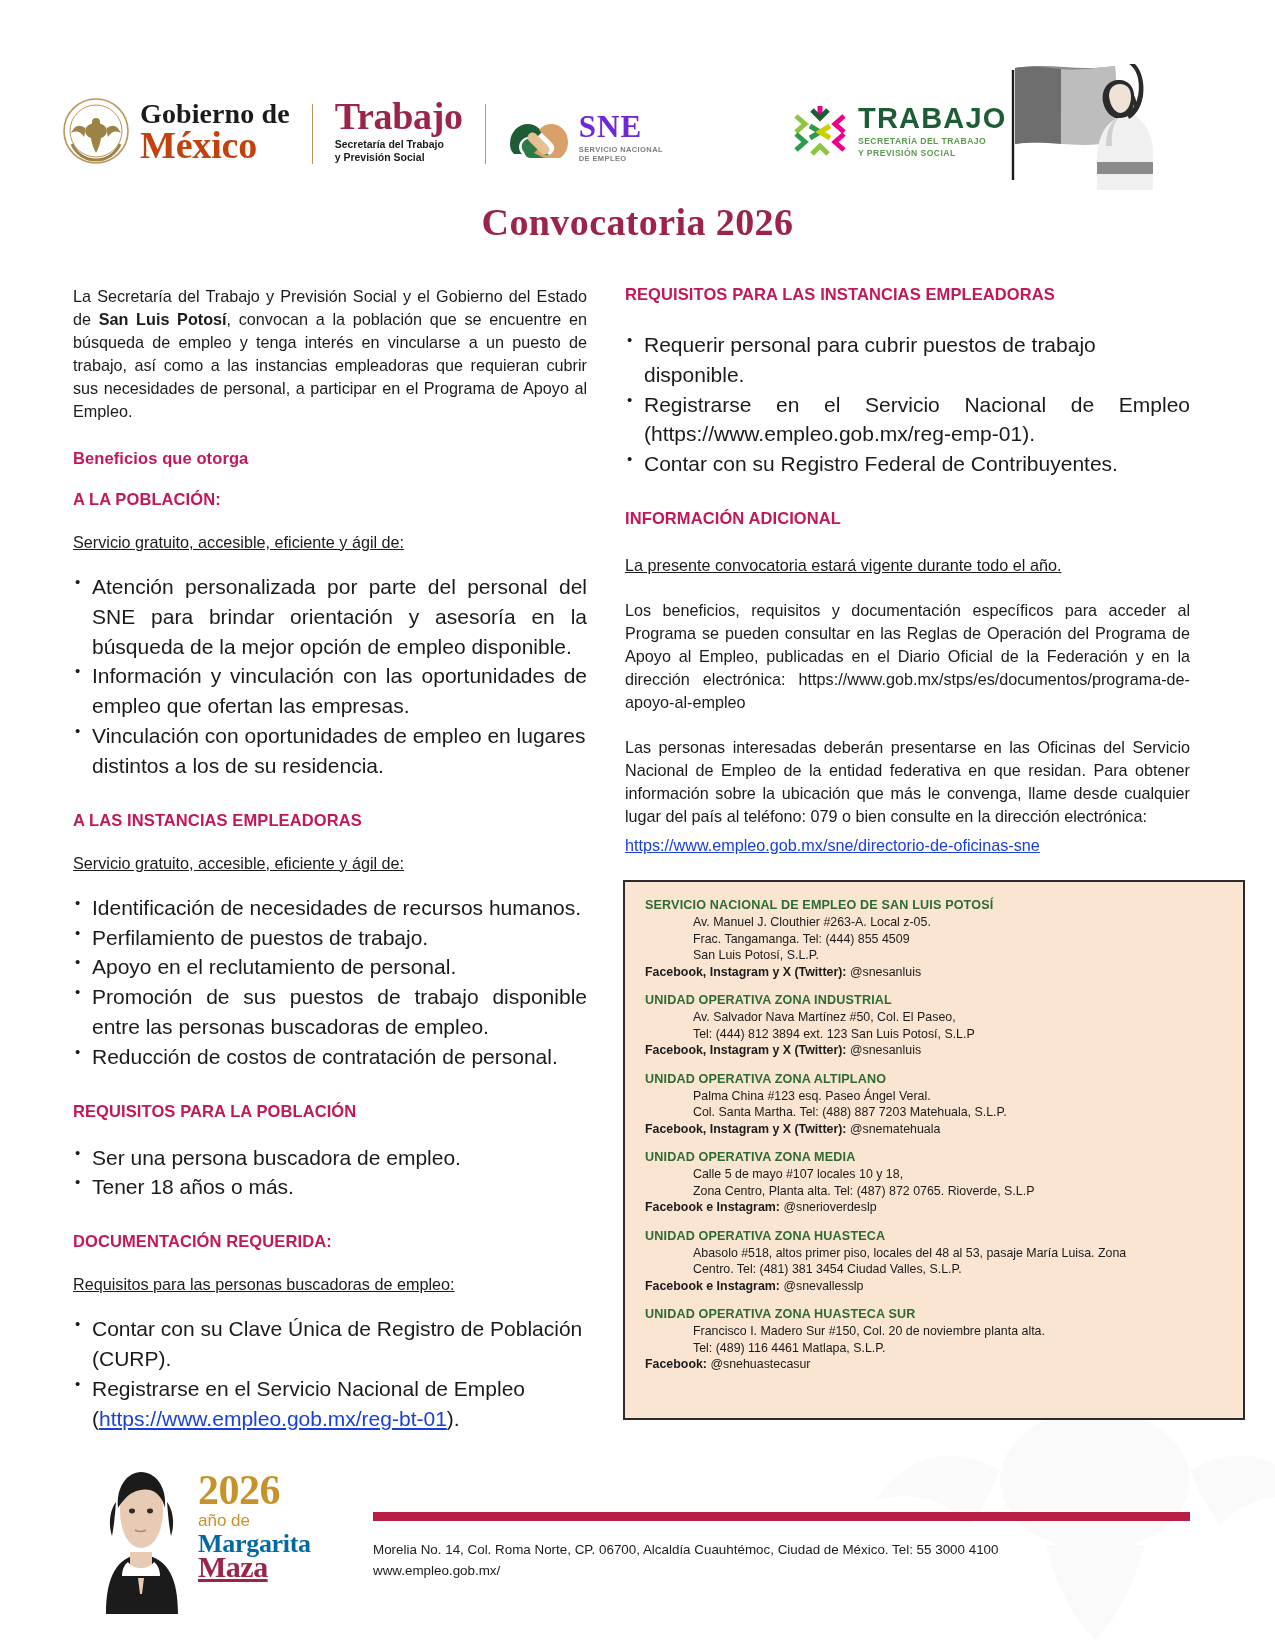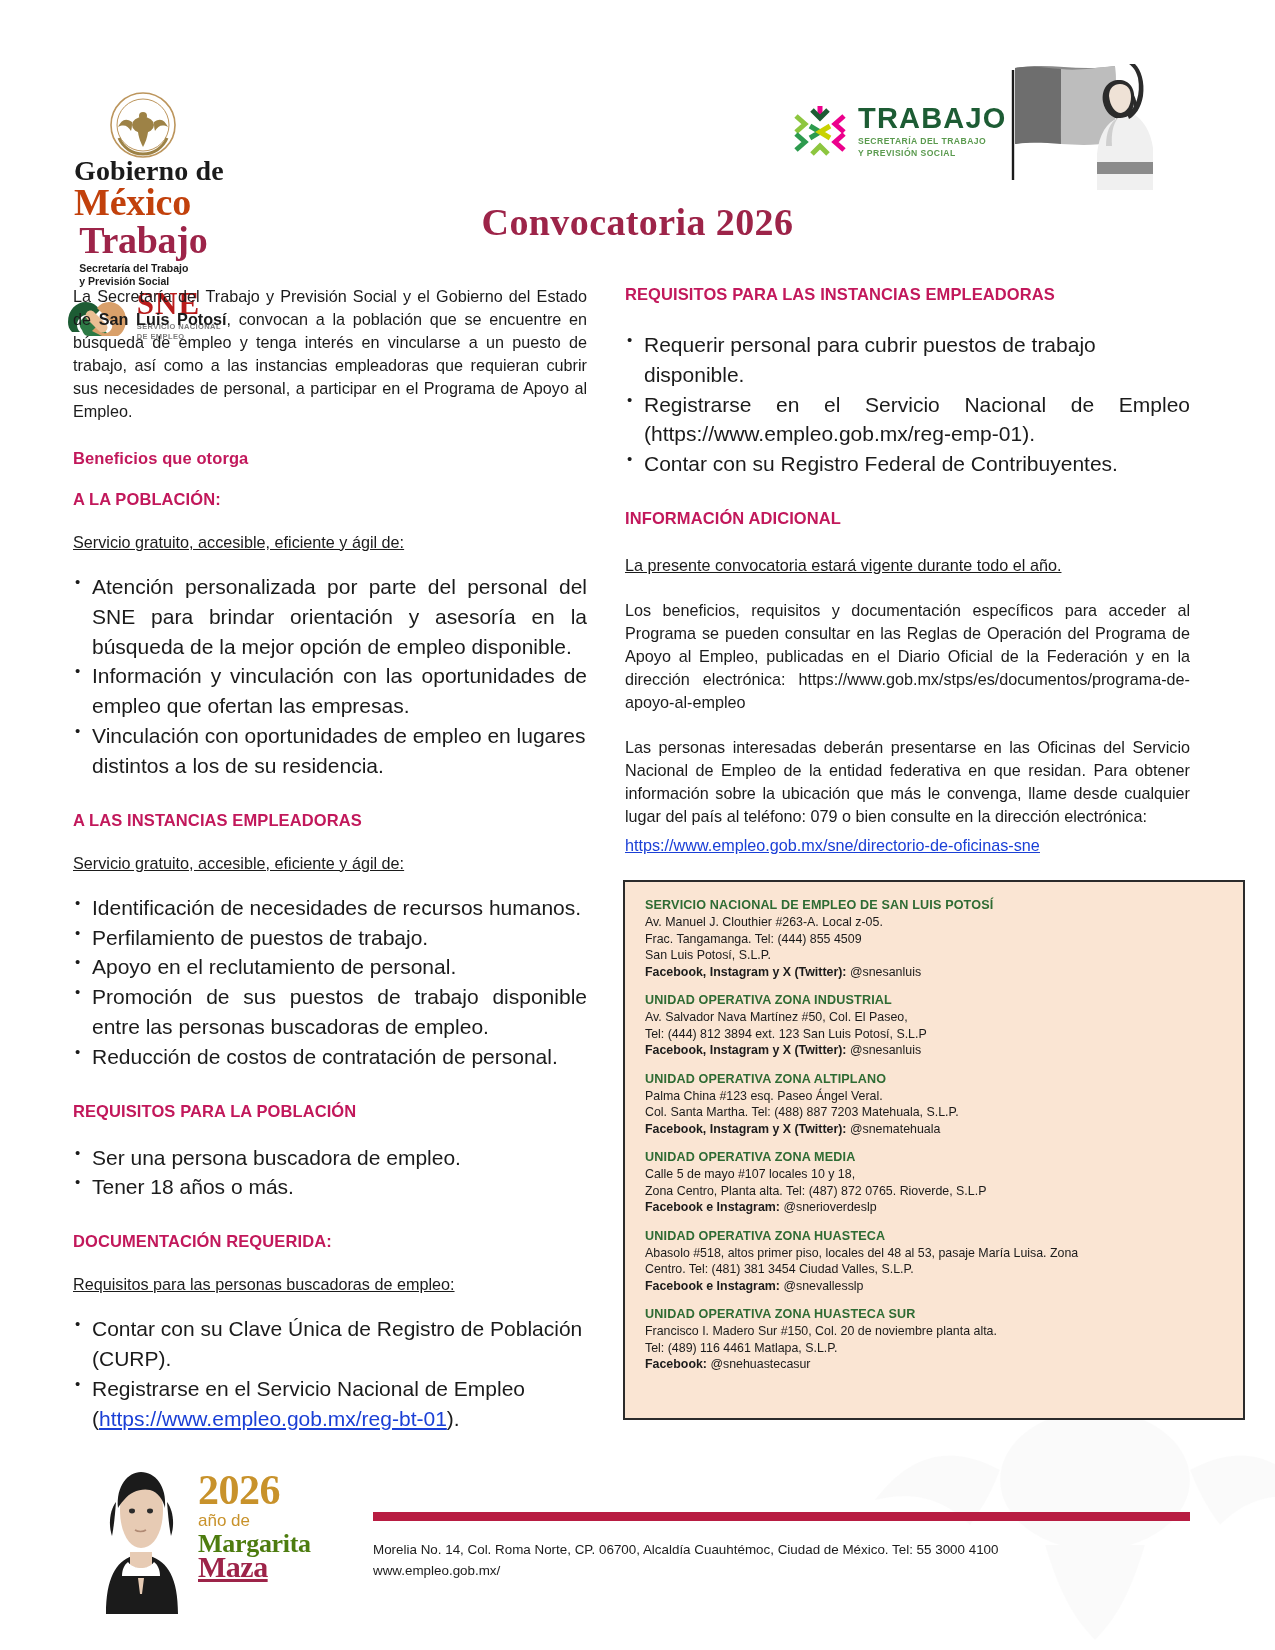--- a/index.html
+++ b/index.html
@@ -15,33 +15,33 @@
   
   .watermark {
     position: absolute; right: -40px; bottom: -10px;
     width: 520px; height: 330px;
     opacity: .10; pointer-events: none;
   }
 
   
   .header { position: absolute; left: 0; top: 0; width: 1275px; height: 195px; }
 
-  .gobmx { position: absolute; left: 63px; top: 92px; display: flex; align-items: center; height: 72px; flex-direction: column; }
+  .gobmx { position: absolute; left: 63px; top: 92px; display: flex; align-items: flex-end; height: 72px; }
   .eagle-seal { width: 66px; height: 66px; flex: 0 0 66px; }
   .gobmx-txt { margin-left: 11px; line-height: .94; }
   .gobmx-txt .l1 { font-family: "Liberation Serif", serif; font-size: 28px; font-weight: 700; color: #1b1b1b; letter-spacing: .1px; }
   .gobmx-txt .l2 { font-family: "Liberation Serif", serif; font-size: 38px; font-weight: 700; color: #c2410c; letter-spacing: -.2px; margin-top: 1px; }
   .hdr-div { width: 1px; height: 60px; background: #bc955c; margin: 0 22px; }
   .trabajo-blk { line-height: 1; }
   .trabajo-blk .t1 { font-family: "Liberation Serif", serif; font-size: 38px; font-weight: 700; color: #9d2449; letter-spacing: -.3px; }
   .trabajo-blk .t2 { font-size: 10.5px; font-weight: 700; color: #1b1b1b; line-height: 1.25; margin-top: 3px; }
   .sne-blk { display: flex; align-items: center; }
   .sne-hands { width: 62px; height: 46px; flex: 0 0 62px; }
   .sne-txt { margin-left: 9px; line-height: 1; }
-  .sne-txt .s1 { font-family: "Liberation Serif", serif; font-size: 31px; font-weight: 700; color: #b91c1c; letter-spacing: 1px; }
+  .sne-txt .s1 { font-family: "Liberation Serif", serif; font-size: 31px; font-weight: 700; color: #6d28d9; letter-spacing: 1px; }
   .sne-txt .s2 { font-size: 7.5px; font-weight: 700; color: #7d7d7d; letter-spacing: .4px; line-height: 1.3; margin-top: 3px; }
 
   .trabajo-right { position: absolute; left: 792px; top: 104px; display: flex; align-items: center; }
   .tr-mark { width: 56px; height: 56px; flex: 0 0 56px; }
   .tr-txt { margin-left: 10px; line-height: 1; }
   .tr-txt .r1 { font-size: 29px; font-weight: 700; color: #1d5c34; letter-spacing: 1.2px; }
   .tr-txt .r2 { font-size: 8.6px; font-weight: 700; color: #5a9a4e; letter-spacing: .45px; line-height: 1.35; margin-top: 3px; }
 
   .flagwoman { position: absolute; left: 1005px; top: 62px; width: 150px; height: 130px; }
 
@@ -90,31 +90,31 @@
   
   .contact-box {
     position: absolute; left: 623px; top: 880px;
     width: 622px; height: 540px;
     background: #fae5d3; border: 2.5px solid #2b2b2b;
     padding: 16px 18px 10px 20px;
   }
   .cb-entry { margin-bottom: 13px; }
   .cb-entry:last-child { margin-bottom: 0; }
   .cb-title { color: #2e6b33; font-size: 12.6px; font-weight: 700; letter-spacing: .15px; margin-bottom: 2px; }
-  .cb-line { font-size: 12.4px; line-height: 1.33; color: #1b1b1b; }
+  .cb-line { font-size: 12.4px; line-height: 1.33; color: #1b1b1b; margin-left: 48px; }
   .cb-social { font-size: 12.4px; line-height: 1.33; color: #1b1b1b; }
   .cb-social b { font-weight: 700; }
 
   
   .maza-logo { position: absolute; left: 88px; top: 1462px; width: 230px; height: 160px; }
   .maza-portrait { position: absolute; left: 0; top: 4px; width: 104px; height: 150px; }
   .maza-txt { position: absolute; left: 110px; top: 8px; width: 130px; line-height: .98; }
   .maza-txt .m2026 { font-family: "Liberation Serif", serif; font-size: 42px; font-weight: 700; color: #c8922b; letter-spacing: -.5px; }
   .maza-txt .mano  { font-size: 17px; color: #c8922b; font-weight: 400; margin-top: 2px; }
-  .maza-txt .mmarg { font-family: "Liberation Serif", serif; font-size: 26px; font-weight: 700; color: #4d7c0f; margin-top: 1px; letter-spacing: -.3px;}
+  .maza-txt .mmarg { font-family: "Liberation Serif", serif; font-size: 26px; font-weight: 700; color: #0369a1; margin-top: 1px; letter-spacing: -.3px;}
   .maza-txt .mmaza { font-family: "Liberation Serif", serif; font-size: 30px; font-weight: 700; color: #9d2449; margin-top: -4px; letter-spacing: -.5px; text-decoration: underline;}
 
   .footer-rule { position: absolute; left: 373px; top: 1512px; width: 817px; height: 9px; background: #b81d42; }
   .footer-addr { position: absolute; left: 373px; top: 1540px; width: 820px; font-size: 13.4px; line-height: 1.55; color: #1b1b1b; }
 </style>
 </head>
 <body>
 
 <div class="page">
 

